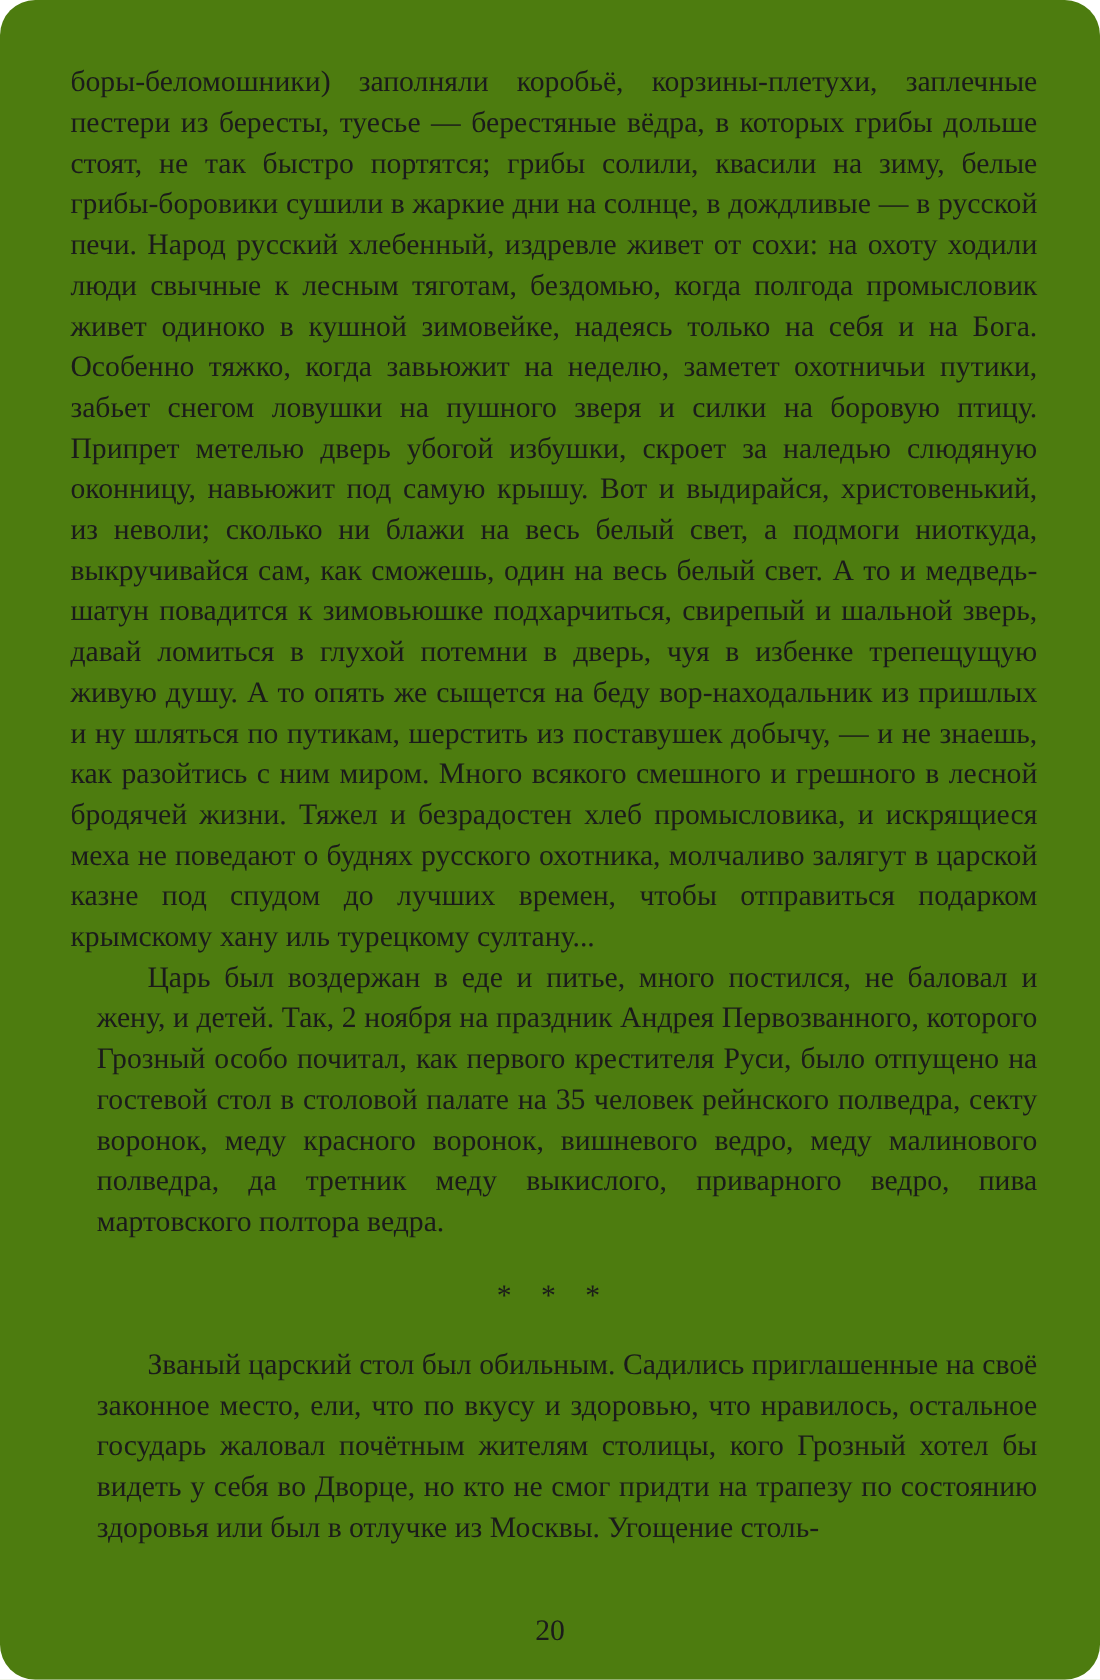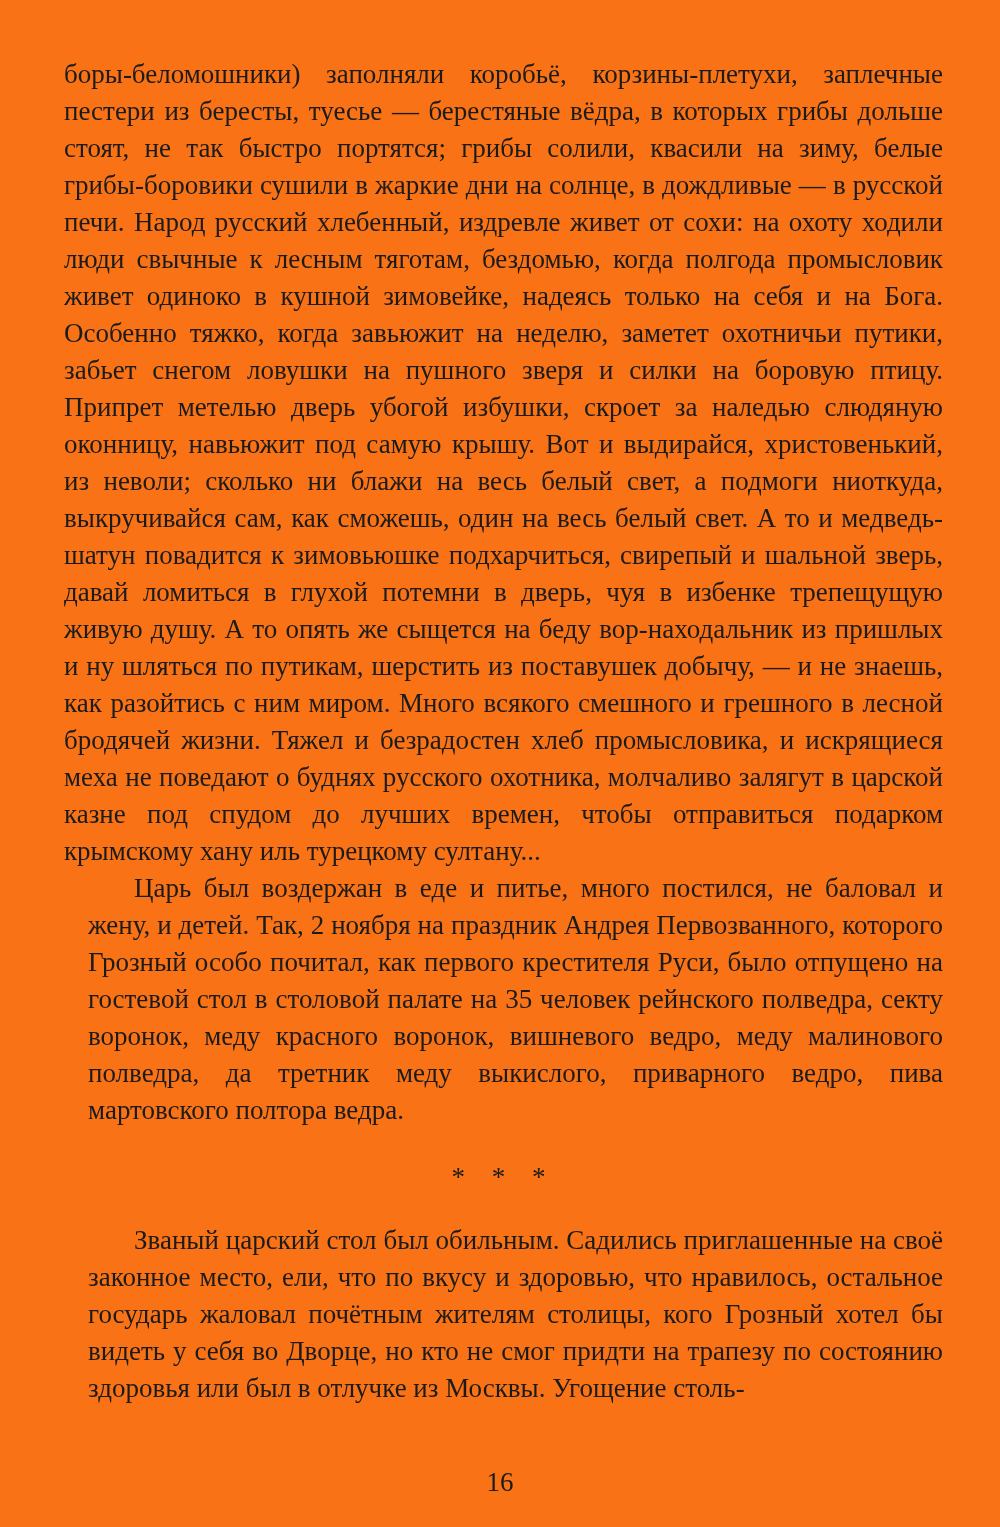--- a/index.html
+++ b/index.html
@@ -5,28 +5,29 @@
   html, body {
     margin: 0;
     padding: 0;
     background: #ffffff;
   }
   .page {
     position: relative;
     width: 1000px;
     height: 1527px;
     margin: 0 auto;
-    background: #f97316;
+    background: #4d7c0f;
     color: #1b1b1b;
     font-family: "Liberation Serif", "DejaVu Serif", serif;
     font-size: 27px;
     line-height: 37px;
     box-sizing: border-box;
     padding: 56px 57px 0 64px;
     overflow: hidden;
+    border-radius: 32px;
   }
   .text-block p {
     margin: 0;
     text-align: justify;
     text-justify: inter-word;
   }
   .text-block p.indent {
     text-indent: 46px;
     margin-left: 24px;
   }
@@ -50,14 +51,14 @@
 </head>
 <body>
 
 <div class="page">
   <div class="text-block">
     <p class="no-indent">боры-беломошники) заполняли коробьё, корзины-плетухи, заплечные пестери из бересты, туесье — берестяные вёдра, в которых грибы дольше стоят, не так быстро портятся; грибы солили, квасили на зиму, белые грибы-боровики сушили в жаркие дни на солнце, в дождливые — в русской печи. Народ русский хлебенный, издревле живет от сохи: на охоту ходили люди свычные к лесным тяготам, бездомью, когда полгода промысловик живет одиноко в кушной зимовейке, надеясь только на себя и на Бога. Особенно тяжко, когда завьюжит на неделю, заметет охотничьи путики, забьет снегом ловушки на пушного зверя и силки на боровую птицу. Припрет метелью дверь убогой избушки, скроет за наледью слюдяную оконницу, навьюжит под самую крышу. Вот и выдирайся, христовенький, из неволи; сколько ни блажи на весь белый свет, а подмоги ниоткуда, выкручивайся сам, как сможешь, один на весь белый свет. А то и медведь-шатун повадится к зимовьюшке подхарчиться, свирепый и шальной зверь, давай ломиться в глухой потемни в дверь, чуя в избенке трепещущую живую душу. А то опять же сыщется на беду вор-находальник из пришлых и ну шляться по путикам, шерстить из поставушек добычу, — и не знаешь, как разойтись с ним миром. Много всякого смешного и грешного в лесной бродячей жизни. Тяжел и безрадостен хлеб промысловика, и искрящиеся меха не поведают о буднях русского охотника, молчаливо залягут в царской казне под спудом до лучших времен, чтобы отправиться подарком крымскому хану иль турецкому султану...</p>
     <p class="indent">Царь был воздержан в еде и питье, много постился, не баловал и жену, и детей. Так, 2 ноября на праздник Андрея Первозванного, которого Грозный особо почитал, как первого крестителя Руси, было отпущено на гостевой стол в столовой палате на 35 человек рейнского полведра, секту воронок, меду красного воронок, вишневого ведро, меду малинового полведра, да третник меду выкислого, приварного ведро, пива мартовского полтора ведра.</p>
     <div class="separator">* * *</div>
     <p class="indent">Званый царский стол был обильным. Садились приглашенные на своё законное место, ели, что по вкусу и здоровью, что нравилось, остальное государь жаловал почётным жителям столицы, кого Грозный хотел бы видеть у себя во Дворце, но кто не смог придти на трапезу по состоянию здоровья или был в отлучке из Москвы. Угощение столь-</p>
   </div>
-  <div class="page-number">16</div>
+  <div class="page-number">20</div>
 </div>
 
 </body></html>

